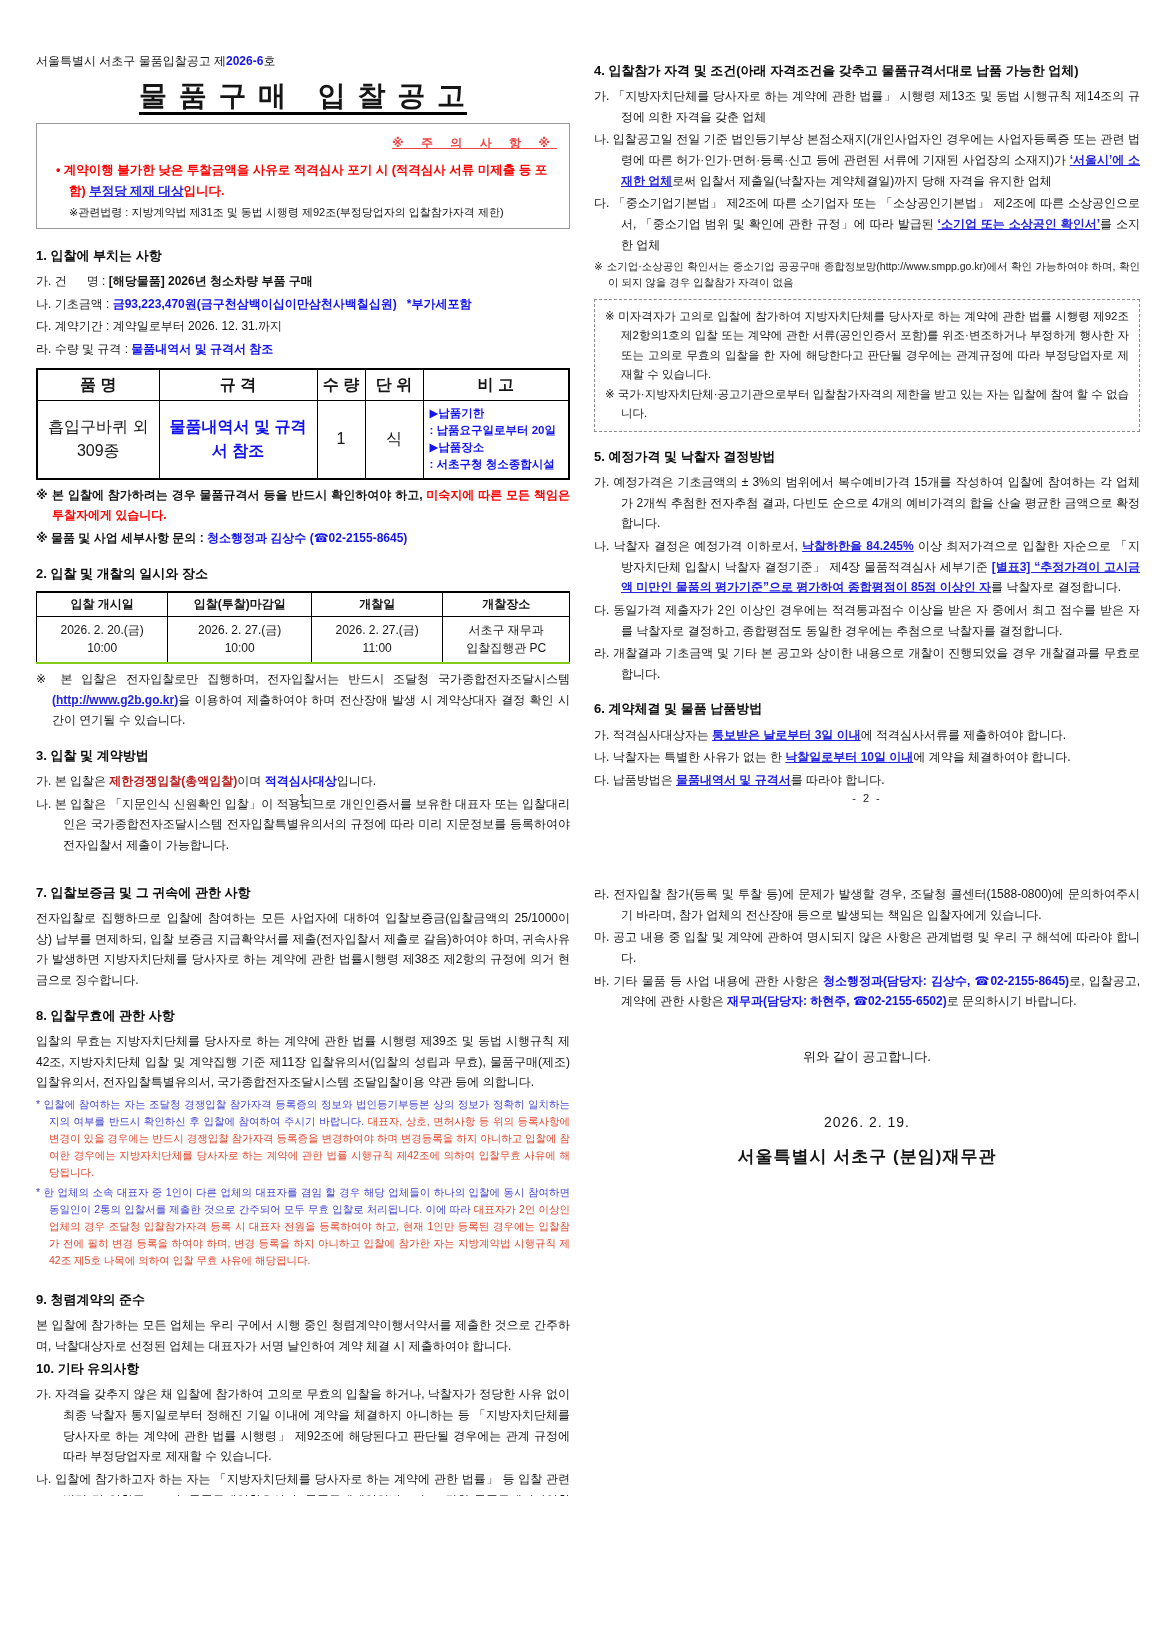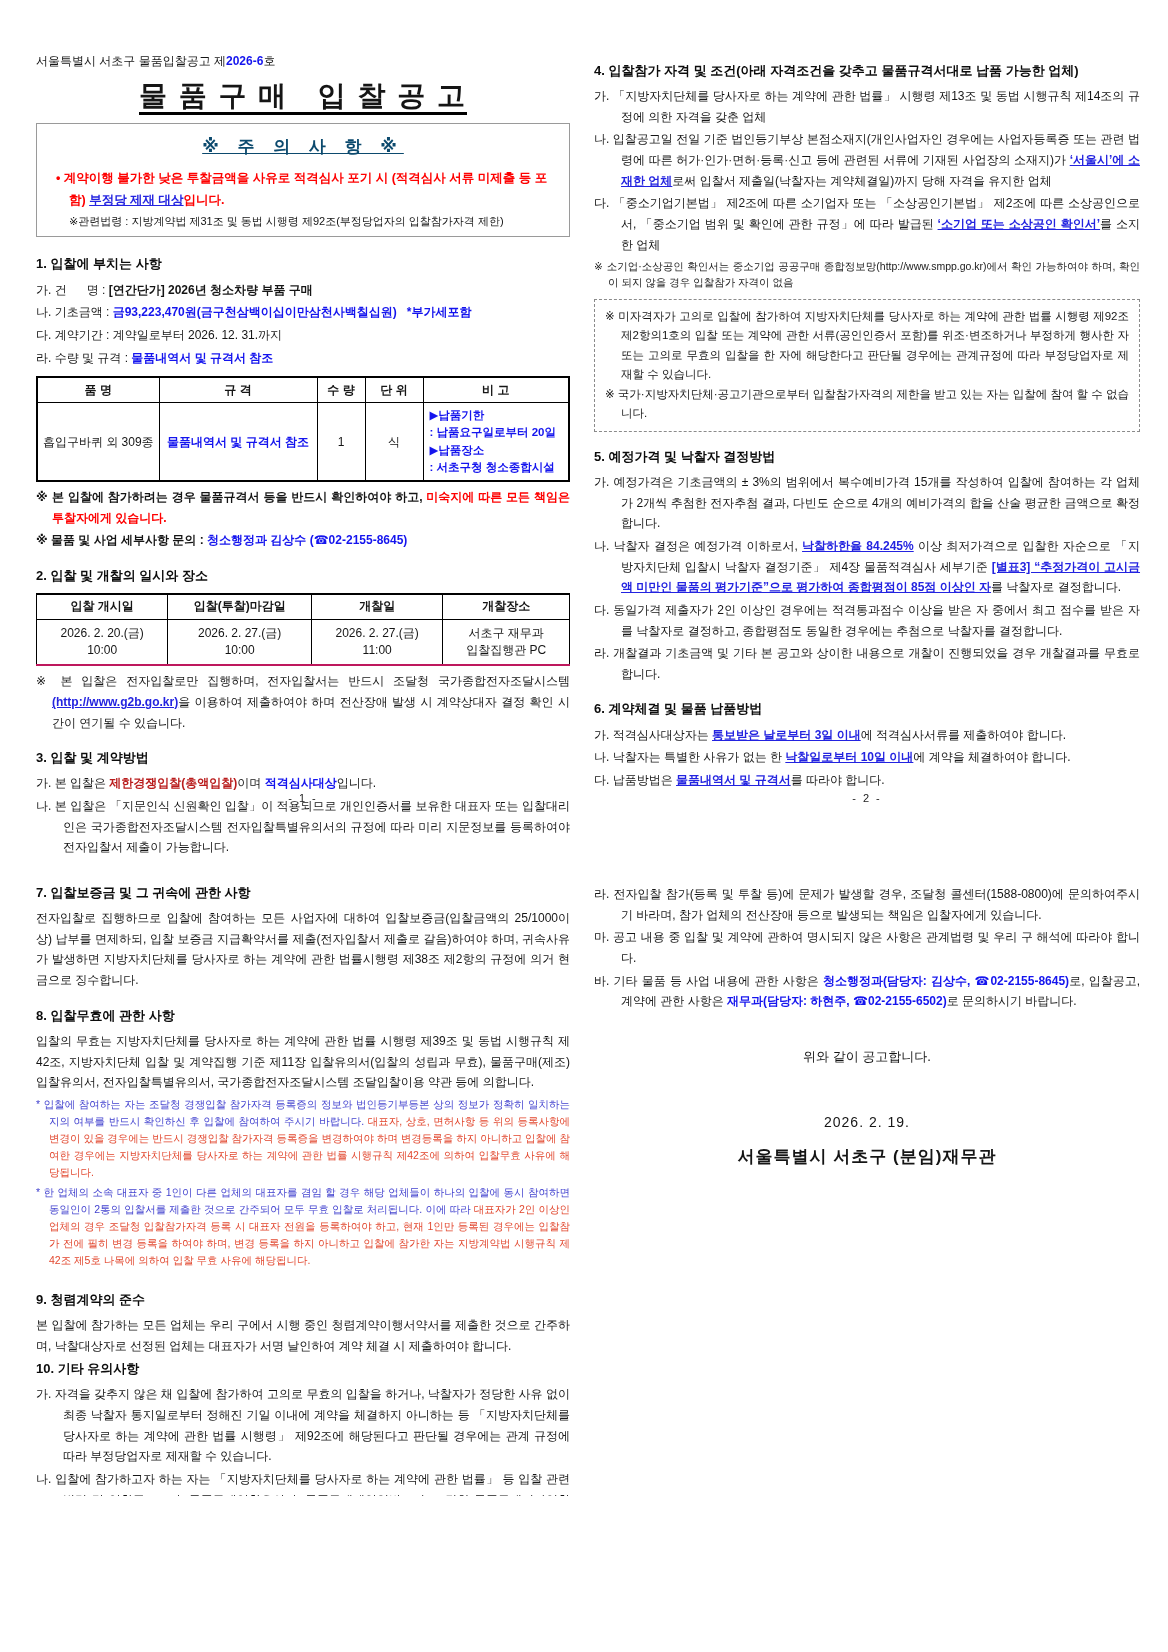--- a/index.html
+++ b/index.html
@@ -23,37 +23,37 @@
   .pre{white-space:pre-wrap;}
 
   
   .refline{font-size:12px;line-height:1.3;text-align:left;margin-bottom:6px;}
   .doc-title{font-size:28px;font-weight:bold;text-align:center;margin:8px 0 10px;
              letter-spacing:2px;white-space:pre-wrap;line-height:1.25;}
   .doc-title span{border-bottom:3px solid #000;padding-bottom:1px;}
 
   
   .caution{border:1px solid #9a9a9a;padding:9px 12px 7px;margin:10px 0 18px;line-height:1.7;}
-  .c-head{text-align:center;font-size:17px;font-weight:bold;color:#0c4a6e;letter-spacing:7px;
+  .c-head{text-align:right;font-size:12px;font-weight:bold;color:#ef4444;letter-spacing:7px;
           text-decoration:underline;margin-bottom:7px;}
   .c-item{color:#fe0000;font-weight:bold;font-size:12.5px;padding-left:20px;text-indent:-13px;text-align:left;}
   .c-item::before{content:"• ";}
   .c-law{font-size:11px;color:#141414;padding-left:20px;margin-top:2px;text-align:left;line-height:1.5;}
 
   h2.sec{font-size:13px;font-weight:bold;margin:16px 0 6px;text-align:left;line-height:1.4;color:#0c0c0c;}
   .item{padding-left:27px;text-indent:-27px;margin:2px 0;}
   .para{margin:3px 0;}
 
   
   table{border-collapse:collapse;width:100%;margin:8px 0 5px;text-align:center;}
   .t1{border:2px solid #000;}
-  .t1 th,.t1 td{border:1px solid #000;font-size:12px;padding:3px 4px;line-height:1.5;}
+  .t1 th,.t1 td{border:1px solid #000;font-size:16px;padding:3px 4px;line-height:1.5;}
   .t1 th{font-weight:bold;}
   .t1 td.bigo{text-align:left;font-size:11.5px;line-height:1.5;padding:4px 6px;}
-  .t2{border-top:2px solid #000;border-bottom:2px solid #be185d;}
+  .t2{border-top:2px solid #000;border-bottom:2px solid #84cc16;}
   .t2 th,.t2 td{border:1px solid #000;font-size:12px;padding:3px 4px;line-height:1.45;}
   .t2 th{font-weight:bold;border-bottom:1.5px solid #000;}
   .t2 td{padding:5px 4px;}
 
   .note-bold{font-weight:bold;padding-left:16px;text-indent:-16px;margin:2px 0;}
   .small-note{font-size:10.5px;line-height:1.55;color:#222;padding-left:14px;text-indent:-14px;margin:3px 0;}
 
   .dashed-box{border:1px dashed #8a8a8a;padding:7px 10px;margin:8px 0 4px;font-size:11.5px;line-height:1.7;}
   .dashed-box .box-item{padding-left:16px;text-indent:-16px;}
 
@@ -77,21 +77,21 @@
 
       <div class="doc-title"><span class="pre">물 품 구 매   입 찰 공 고</span></div>
 
       <div class="caution">
         <div class="c-head">※ 주 의 사 항 ※</div>
         <div class="c-item"><span>계약이행 불가한 낮은 투찰금액을 사유로 적격심사 포기 시 (적격심사 서류 미제출 등 포함) </span><span class="bu">부정당 제재 대상</span><span>입니다.</span></div>
         <div class="c-law">※관련법령 : 지방계약법 제31조 및 동법 시행령 제92조(부정당업자의 입찰참가자격 제한)</div>
       </div>
 
       <h2 class="sec">1. 입찰에 부치는 사항</h2>
-      <div class="item"><span class="pre">가. 건      명 :</span> <span class="bold">[연간단가] 2026년 청소차량 부품 구매</span></div>
+      <div class="item"><span class="pre">가. 건      명 :</span> <span class="bold">[해당물품] 2026년 청소차량 부품 구매</span></div>
       <div class="item"><span class="pre">나. 기초금액 :</span> <span class="b pre">금93,223,470원(금구천삼백이십이만삼천사백칠십원)   *부가세포함</span></div>
       <div class="item"><span class="pre">다. 계약기간 :</span> <span>계약일로부터 2026. 12. 31.까지</span></div>
       <div class="item"><span class="pre">라. 수량 및 규격 :</span> <span class="b">물품내역서 및 규격서 참조</span></div>
 
       <table class="t1">
         <colgroup>
             <col style="width:122px">
             <col style="width:158px">
             <col style="width:48px">
             <col style="width:58px">

